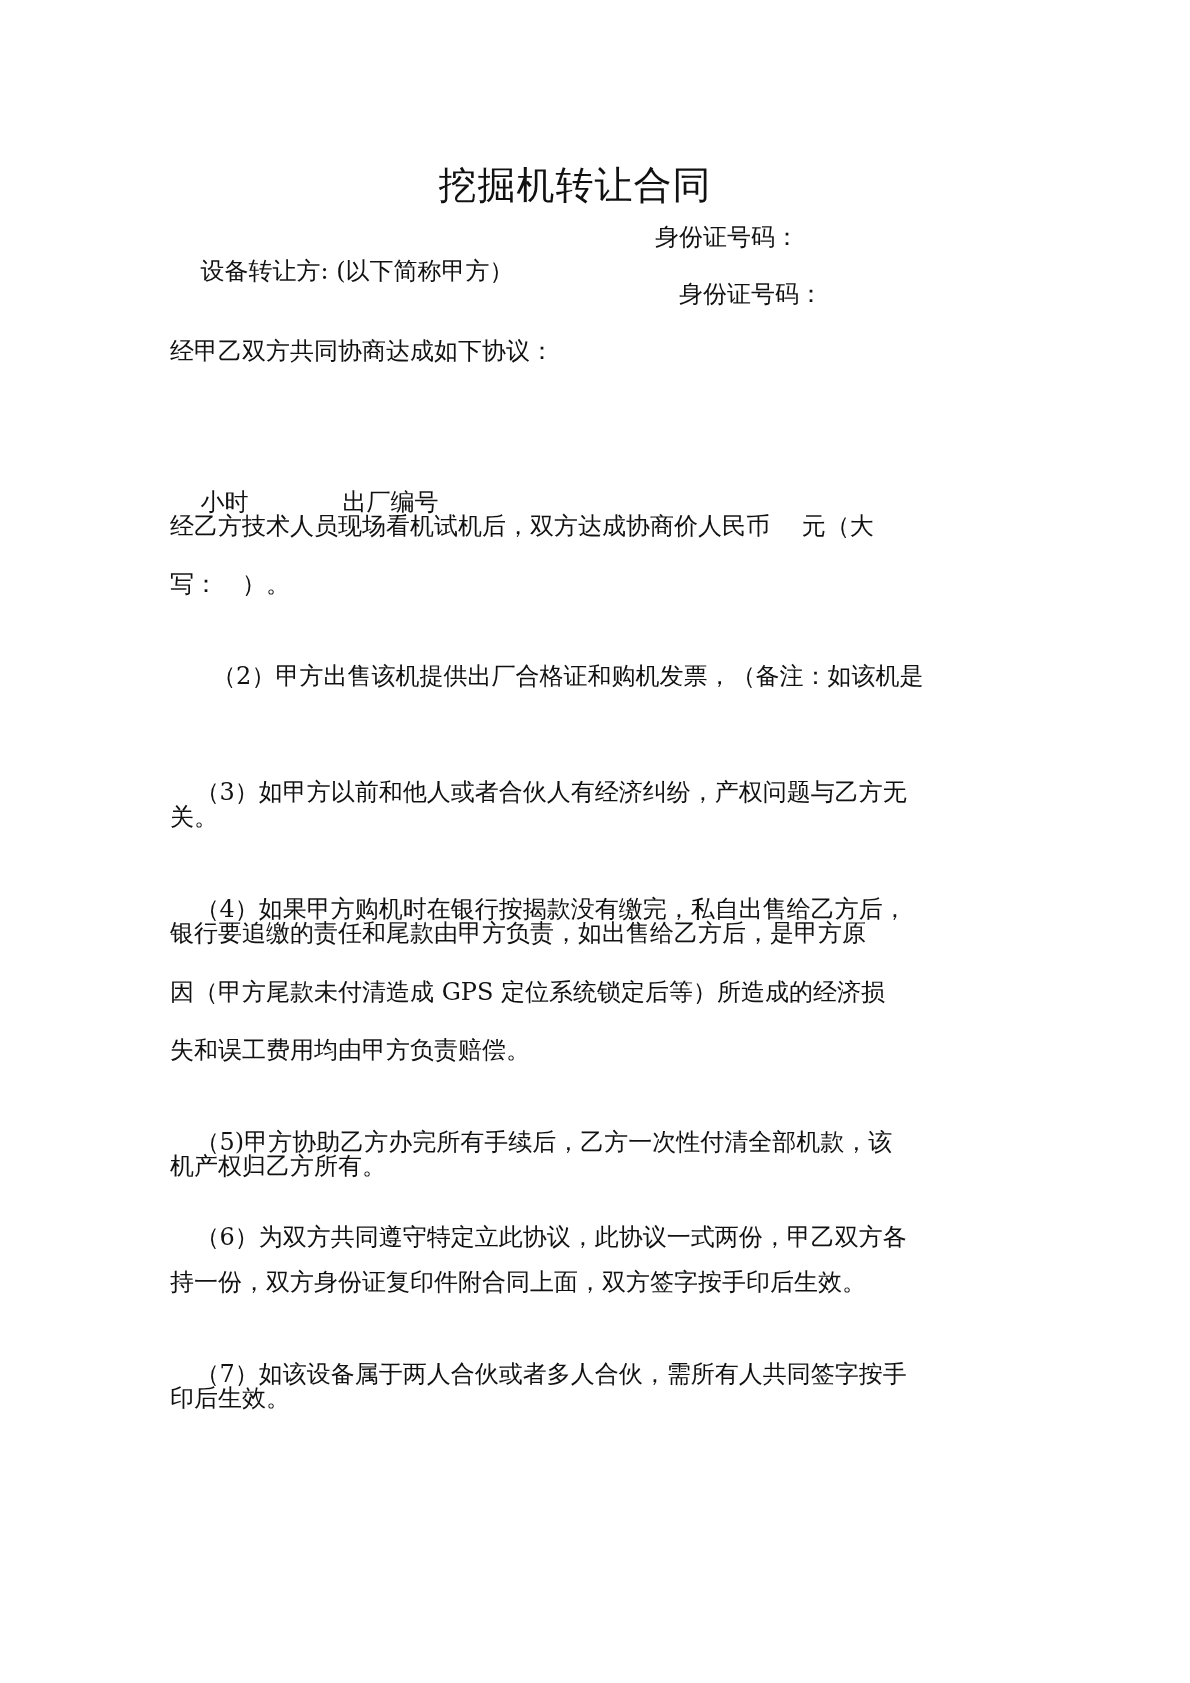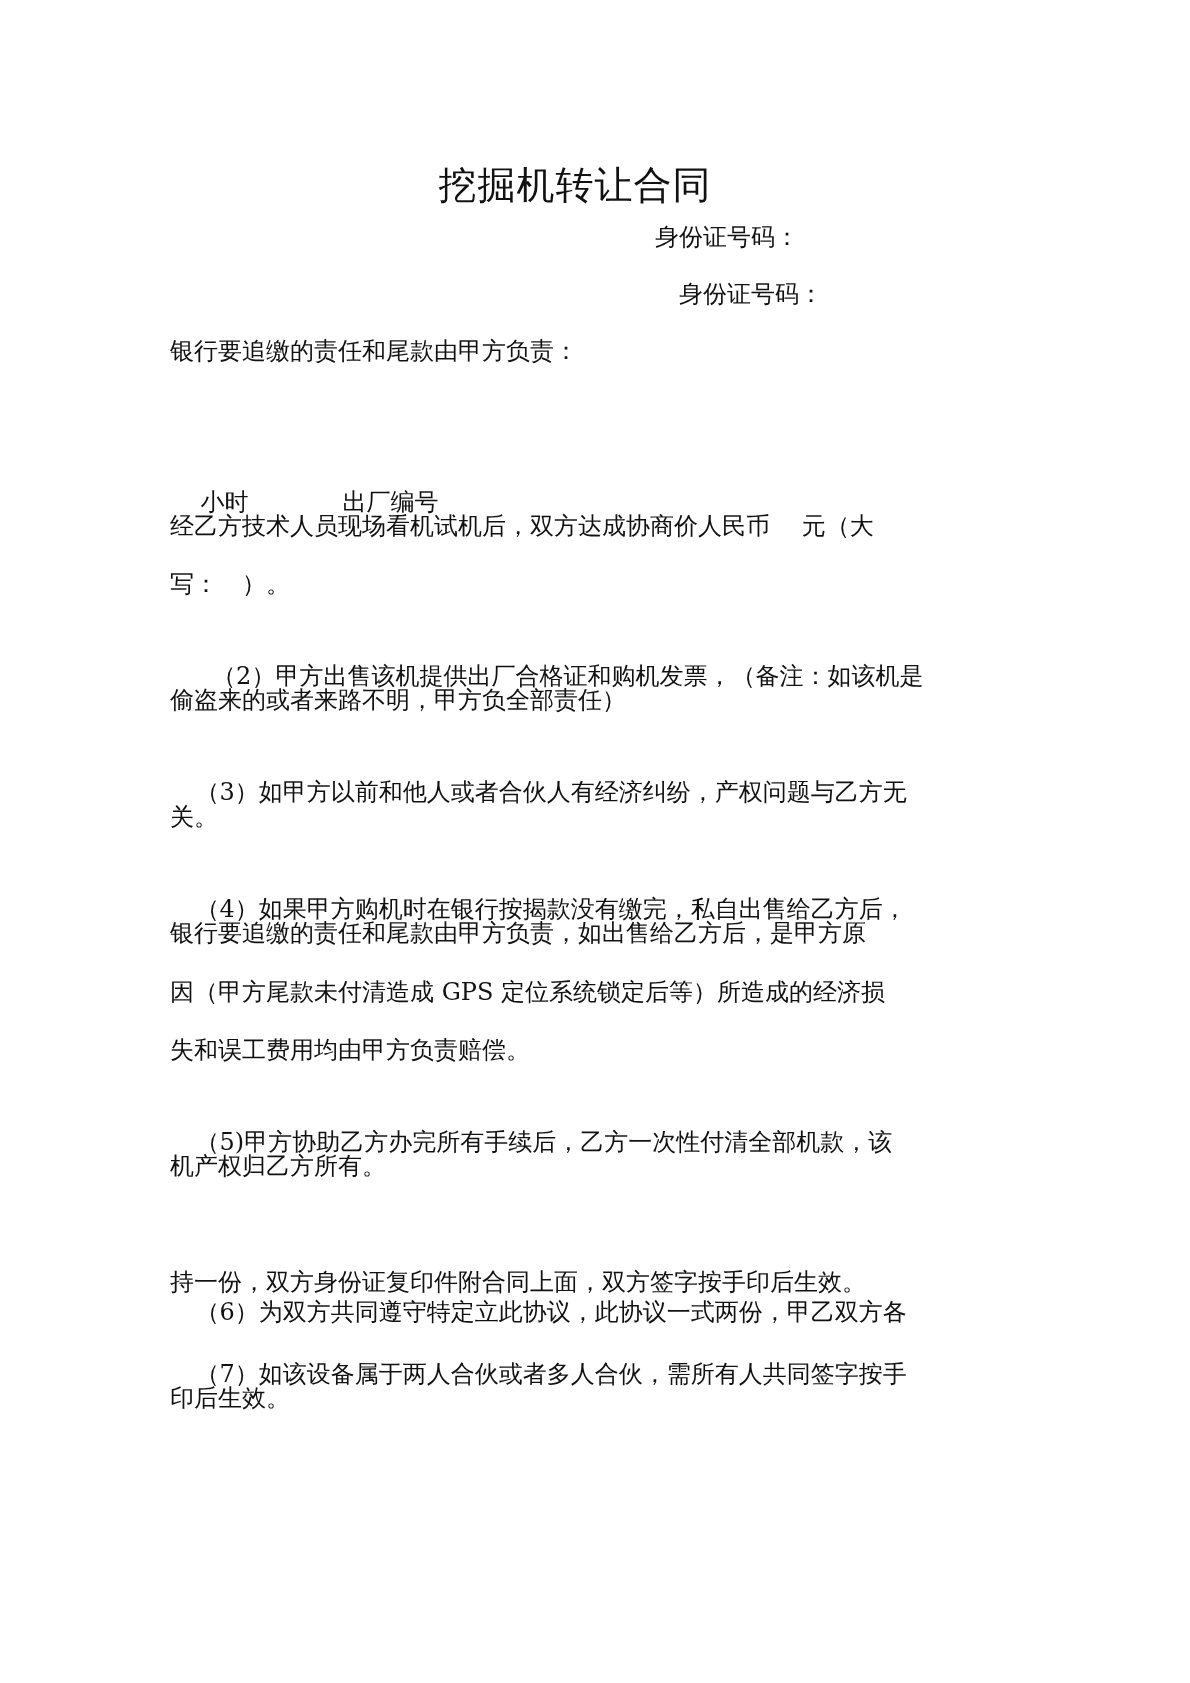--- a/index.html
+++ b/index.html
@@ -14,55 +14,57 @@
   .right-label { position: absolute; font-size: 24px; line-height: 34px; white-space: pre; }
   .gap { display: inline-block; }
 </style>
 </head>
 <body>
 
 <div class="page">
 
   <div class="title"><span>挖掘机转让合同</span></div>
 
+  <div class="line" style="top:220px;">
+    <span>设备转让方: (以下简称甲方）</span>
+  </div>
   <div class="right-label" style="top:220px; left:655px;">身份证号码：</div>
 
   <div class="right-label" style="top:277px; left:679px;">身份证号码：</div>
 
-  <div class="line" style="top:334px;">银行要追缴的责任和尾款由甲方负责：</div>
+  <div class="line" style="top:334px;">经甲乙双方共同协商达成如下协议：</div>
 
   <div class="line" style="top:451px;">
     <span>小时</span><span class="gap" style="width:94px;"></span><span>出厂编号</span>
   </div>
   <div class="line" style="top:509px;">经乙方技术人员现场看机试机后，双方达成协商价人民币　 元（大</div>
   <div class="line" style="top:567px;">写：　）。</div>
 
   <div class="line" style="top:625px; left:165px;text-align:center;">
     <span>（2）</span><span>甲方出售该机提供出厂合格证和购机发票，（备注：如该机是</span>
   </div>
-  <div class="line" style="top:683px;">偷盗来的或者来路不明，甲方负全部责任）</div>
 
   <div class="line" style="top:741px; left:165px;">
     <span>（3）</span><span>如甲方以前和他人或者合伙人有经济纠纷，产权问题与乙方无</span>
   </div>
   <div class="line" style="top:800px;">关。</div>
 
   <div class="line" style="top:858px; left:165px;">
     <span>（4）</span><span>如果甲方购机时在银行按揭款没有缴完，私自出售给乙方后，</span>
   </div>
   <div class="line" style="top:916px;">银行要追缴的责任和尾款由甲方负责，如出售给乙方后，是甲方原</div>
   <div class="line" style="top:975px;">因（甲方尾款未付清造成 GPS 定位系统锁定后等）所造成的经济损</div>
   <div class="line" style="top:1033px;">失和误工费用均由甲方负责赔偿。</div>
 
   <div class="line" style="top:1091px; left:165px;">
     <span>（5)</span><span>甲方协助乙方办完所有手续后，乙方一次性付清全部机款，该</span>
   </div>
   <div class="line" style="top:1149px;">机产权归乙方所有。</div>
 
-  <div class="line" style="top:1261px; left:165px;">
+  <div class="line" style="top:1186px; left:165px;">
     <span>（6）</span><span>为双方共同遵守特定立此协议，此协议一式两份，甲乙双方各</span>
   </div>
   <div class="line" style="top:1265px;">持一份，双方身份证复印件附合同上面，双方签字按手印后生效。</div>
 
   <div class="line" style="top:1323px; left:165px;">
     <span>（7）</span><span>如该设备属于两人合伙或者多人合伙，需所有人共同签字按手</span>
   </div>
   <div class="line" style="top:1381px;">印后生效。</div>
 
 </div>

